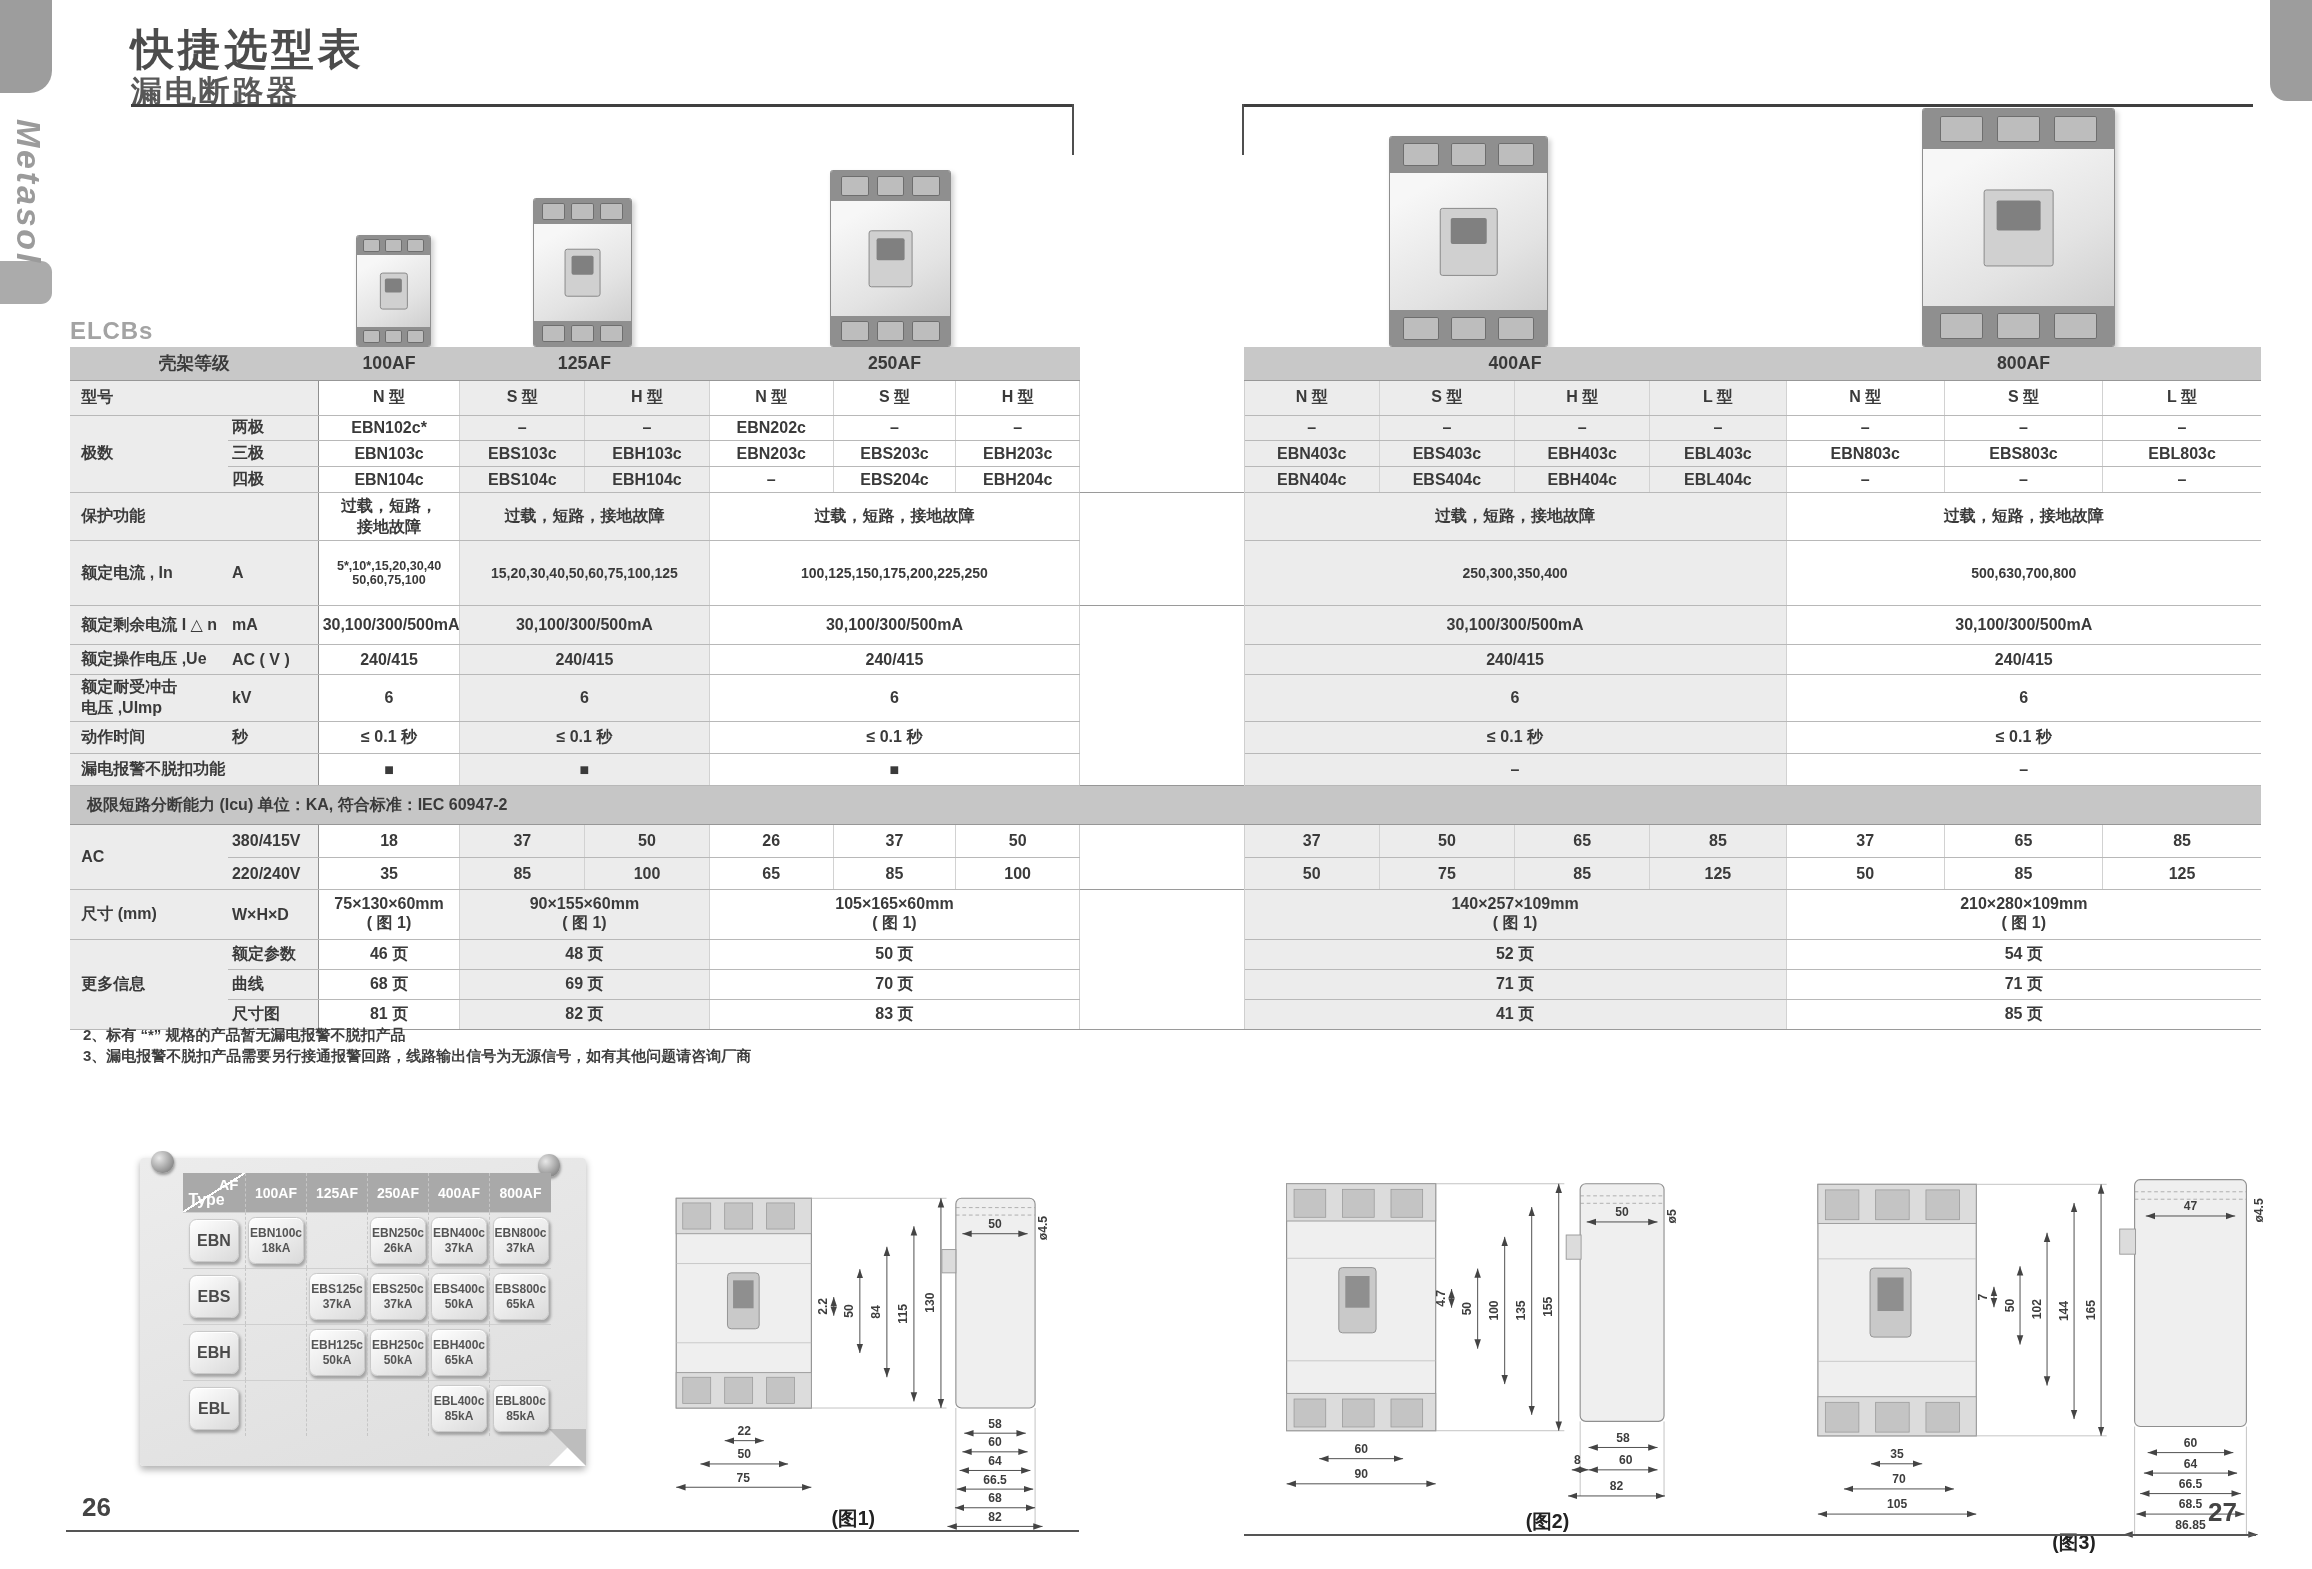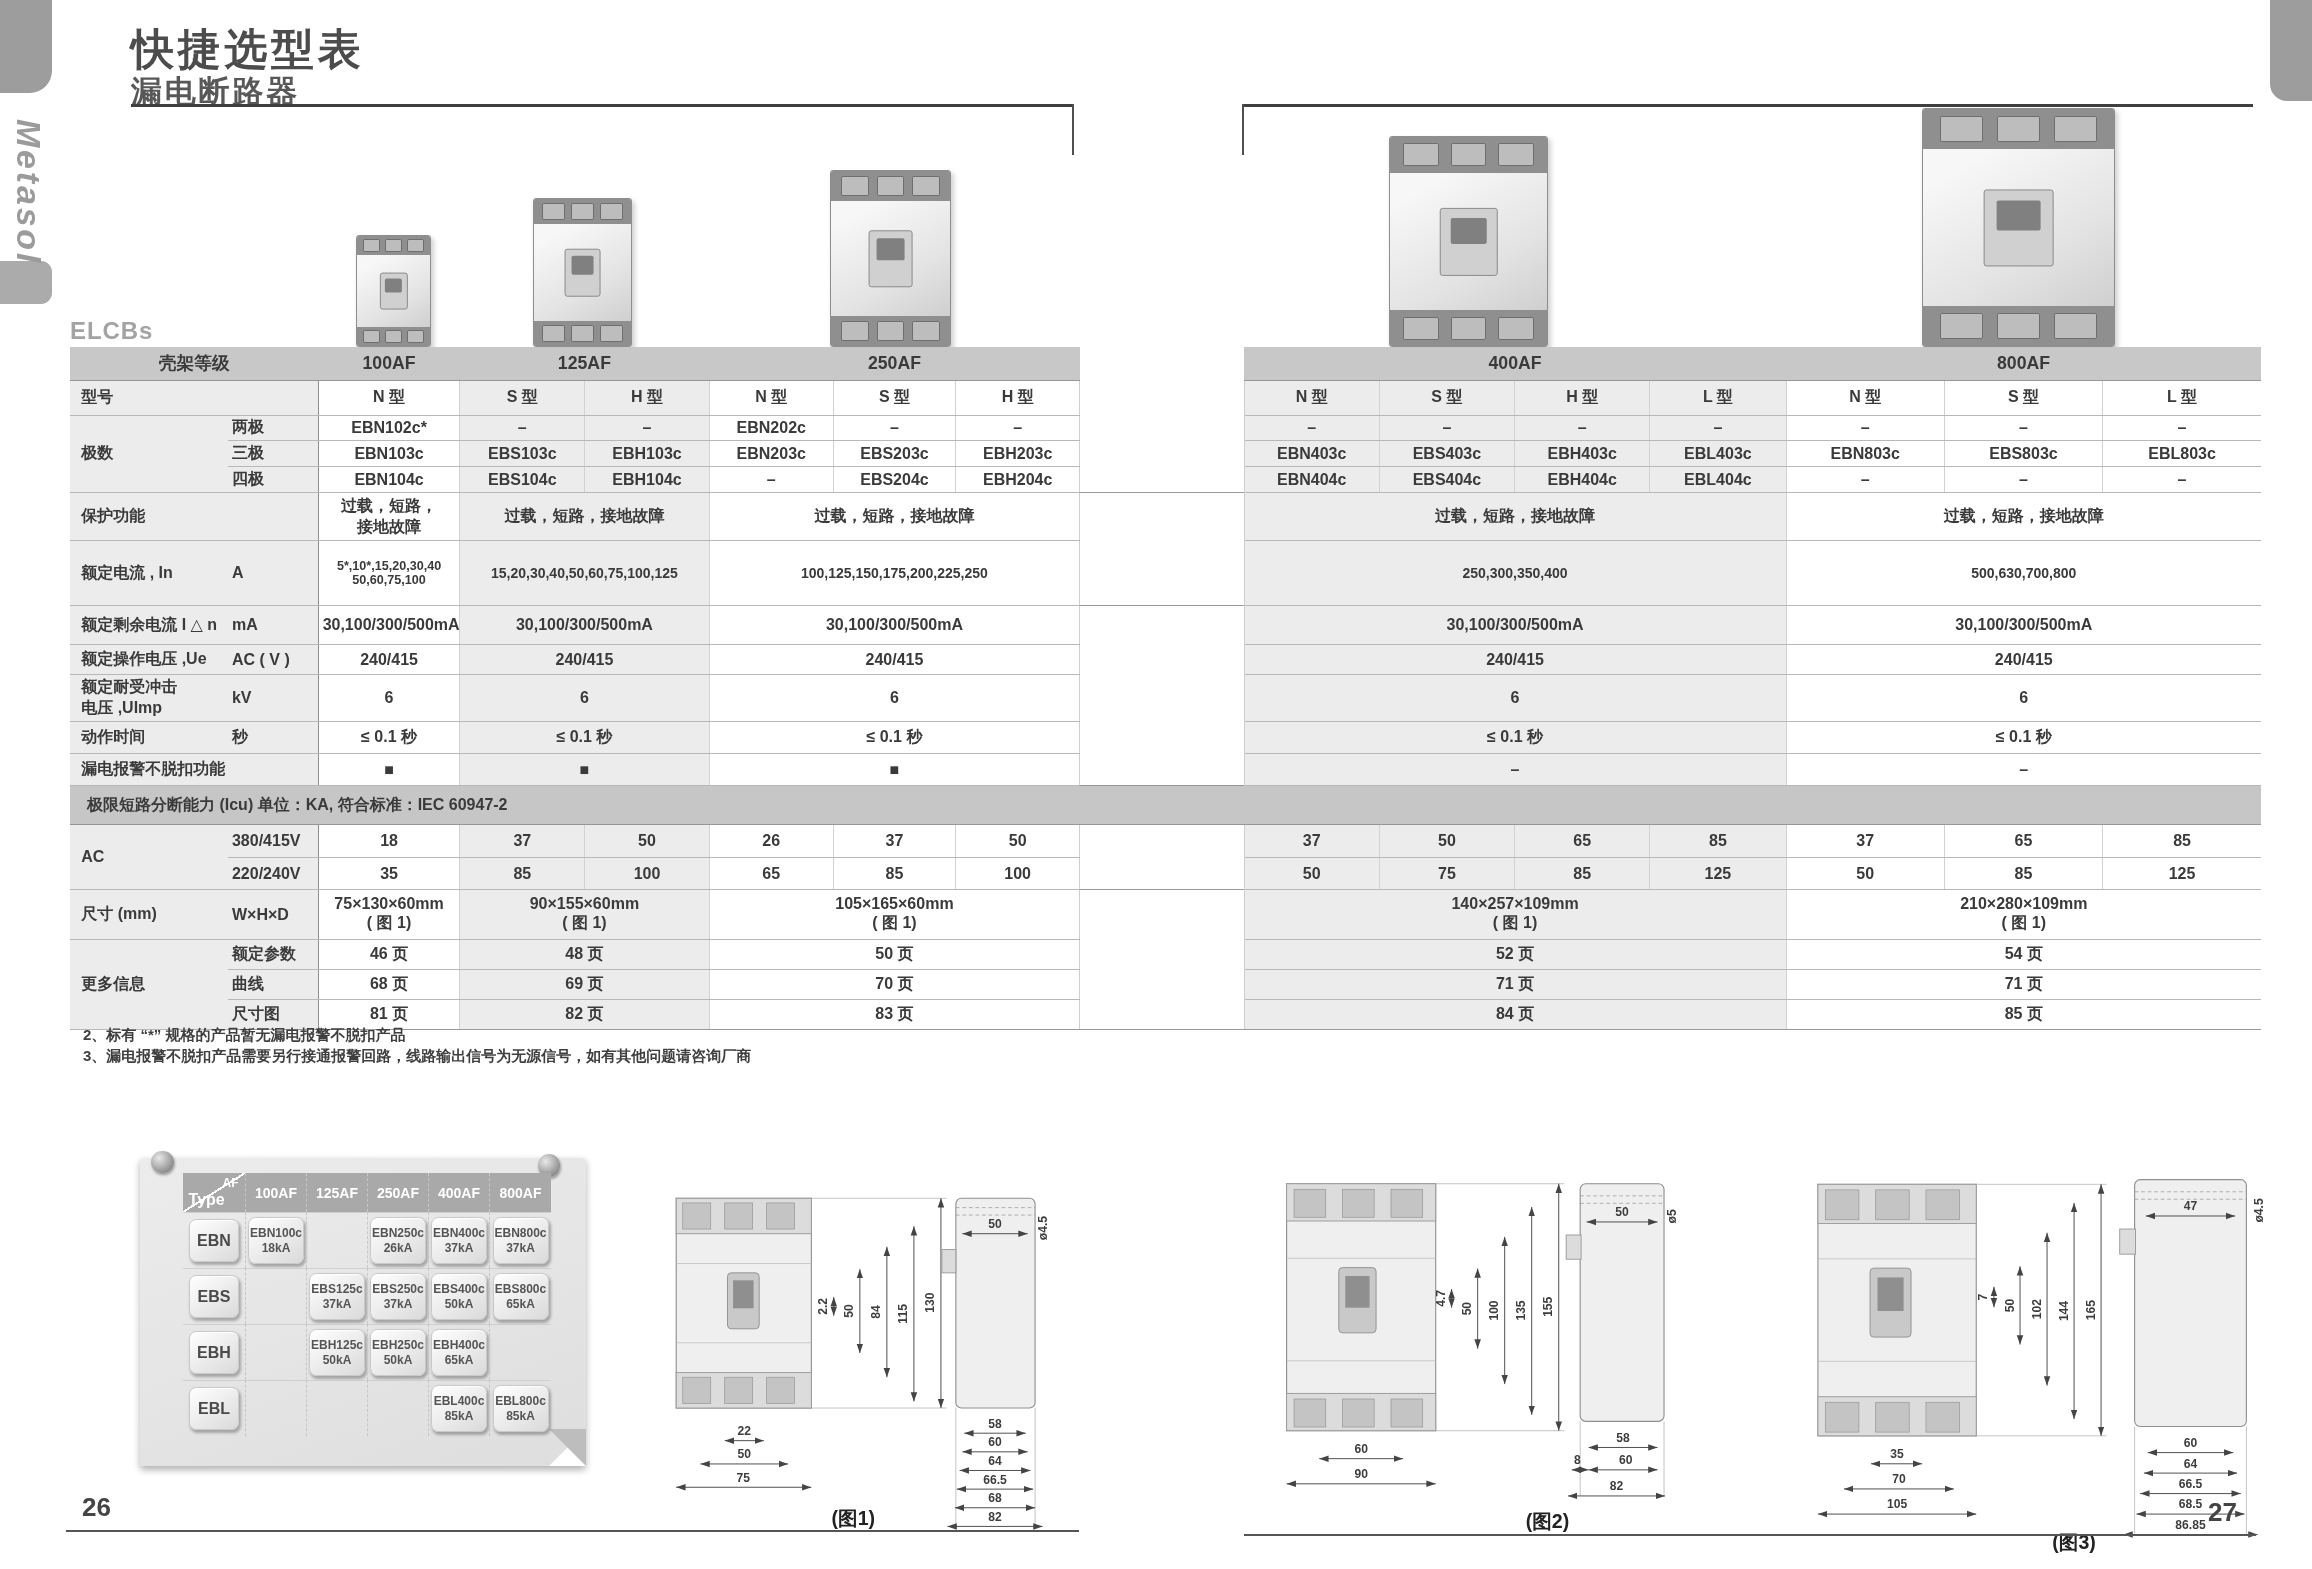--- a/index.html
+++ b/index.html
@@ -60,21 +60,21 @@
   .pin{position:absolute;width:22.4px;height:22.4px;border-radius:50%;
        background:radial-gradient(circle at 35% 32%,#e8e8e8,#8a8a8a 75%);box-shadow:0.9px 1.9px 2.8px rgba(0,0,0,.35);}
   .curl{position:absolute;right:0;bottom:0;width:0;height:0;border-left:37px solid transparent;border-bottom:37px solid #fff;}
   .curl2{position:absolute;right:0;bottom:0;width:0;height:0;border-bottom:37px solid transparent;border-right:37px solid #bdbdbd;}
   .mgrid{position:absolute;left:43px;top:15px;width:365px;display:grid;
          grid-template-columns:62px 61px 61px 61px 61px 62px;grid-template-rows:39px 56px 56px 56px 56px;}
   .mgrid>div{position:relative;display:flex;align-items:center;justify-content:center;}
   .mgrid .dash{border-left:1.9px dashed #c6c6c6;}
   .mh{background:#a9a9a9;color:#fff;font-weight:700;font-size:14px;}
   .mcorner{background:#a9a9a9;background-image:linear-gradient(to bottom right,rgba(0,0,0,0) 48.5%,#fff 48.5%,#fff 51.5%,rgba(0,0,0,0) 51.5%);}
-  .mcorner .af{position:absolute;top:2.8px;right:6.5px;color:#fff;font-size:12px;font-weight:700;}
+  .mcorner .af{position:absolute;top:2.8px;right:6.5px;color:#fff;font-size:15px;font-weight:700;}
   .mcorner .ty{position:absolute;bottom:2.8px;left:5.6px;color:#fff;font-size:16px;font-weight:700;}
   .mrow{border-top:0.9px solid #cfcfcf;}
   .rl,.mb{border-radius:7.5px;background:linear-gradient(145deg,#ffffff,#dadada);border:0.9px solid #c9c9c9;
           box-shadow:1.9px 2.8px 2.8px rgba(0,0,0,.28), inset 0 0.9px 0 #fff;display:flex;flex-direction:column;
           align-items:center;justify-content:center;}
   .rl{width:48px;height:41px;font-size:16px;font-weight:800;color:#4a4a4a;}
   .mb{width:54px;height:45px;font-size:12px;font-weight:700;color:#555;line-height:15px;}
 
   
   svg text{font-family:"Liberation Sans","DejaVu Sans",sans-serif;}
@@ -425,21 +425,21 @@
     <td class="sp"></td>
     <td colspan="4" class="g">71 页</td>
     <td colspan="3">71 页</td>
   </tr>
   <tr style="height:30px">
     <td class="lb sub">尺寸图</td>
     <td class="d0">81 页</td>
     <td colspan="2" class="g">82 页</td>
     <td colspan="3">83 页</td>
     <td class="sp"></td>
-    <td colspan="4" class="g">84 页</td>
+    <td colspan="4" class="g">41 页</td>
     <td colspan="3">85 页</td>
   </tr>
 </tbody>
   </table>
 
 <div class="abs notes">
   <div style="padding-left:13px;">2、标有 “*” 规格的产品暂无漏电报警不脱扣产品</div>
   <div style="padding-left:13px;">3、漏电报警不脱扣产品需要另行接通报警回路，线路输出信号为无源信号，如有其他问题请咨询厂商</div>
 </div>
 

